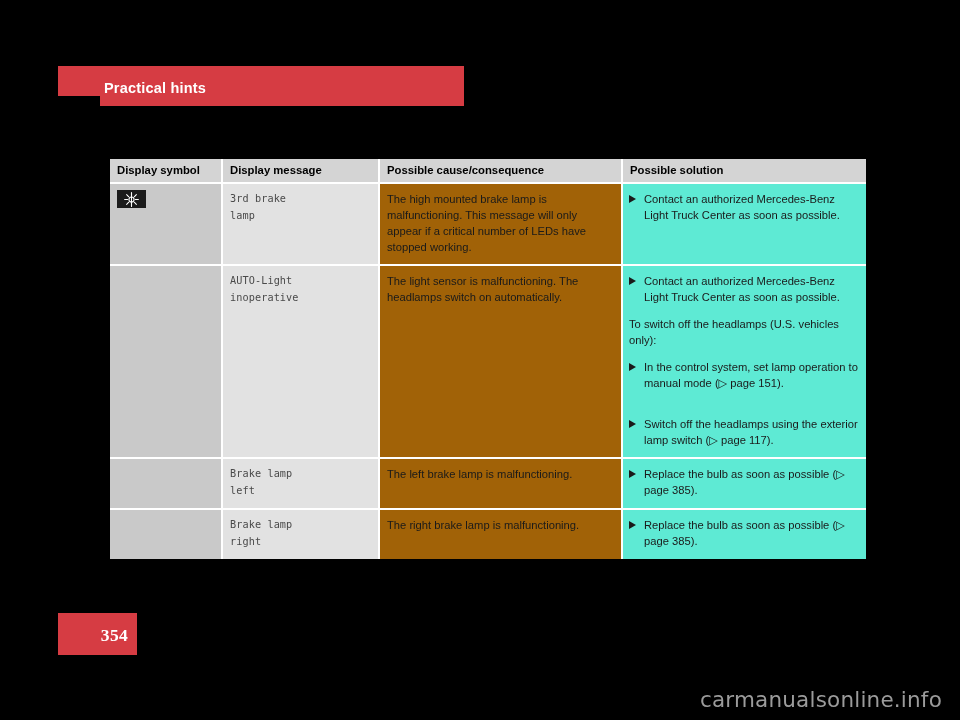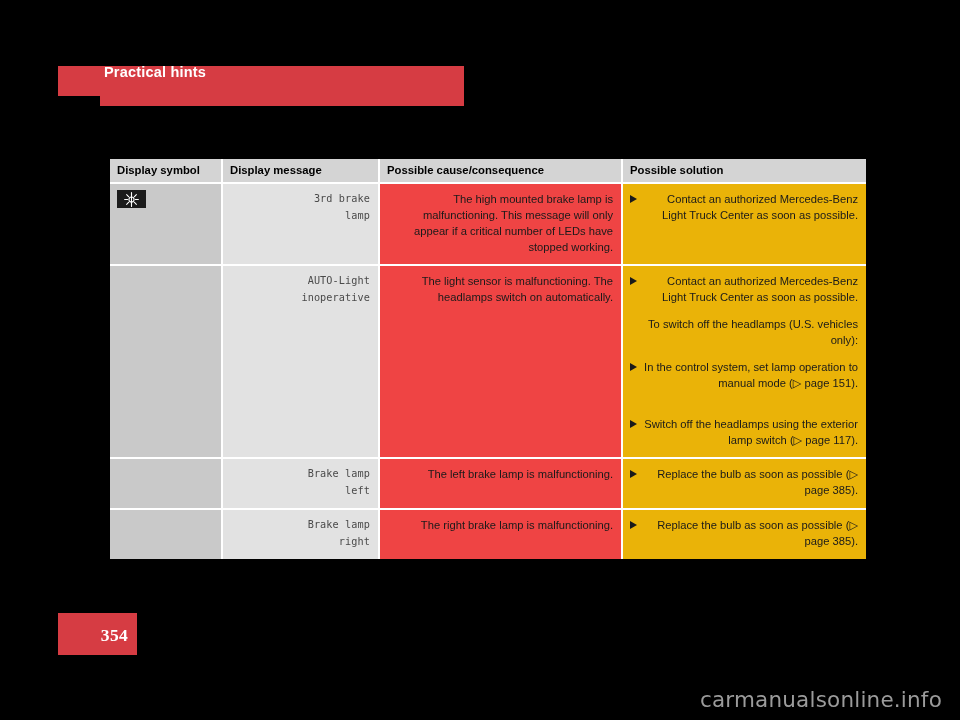--- a/index.html
+++ b/index.html
@@ -29,21 +29,21 @@
     position: absolute;
     left: 58px;
     top: 96px;
     width: 42px;
     height: 12px;
     background: #000000;
   }
   .chapter-title {
     position: absolute;
     left: 104px;
-    top: 64px;
+    top: 80px;
     color: #ffffff;
     font-size: 14.5px;
     font-weight: bold;
     letter-spacing: 0.2px;
     white-space: nowrap;
   }
 
   
   .table-wrap {
     position: absolute;
@@ -79,29 +79,28 @@
 
   
   tbody td {
     vertical-align: top;
     padding: 7px 8px 9px 7px;
     font-size: 11.2px;
     line-height: 1.43;
     color: #1a1a1a;
     border-right: 2px solid #ffffff;
     border-bottom: 2px solid #ffffff;
-    text-align: right;
   }
   tbody td:last-child { border-right: none; }
   tbody tr:last-child td { border-bottom: none; }
 
   td.col-sym   { background: #c9c9c9; padding-left: 7px; padding-top: 6px; }
   td.col-msg   { background: #e2e2e2; }
-  td.col-cause { background: #ef4444; }
-  td.col-sol   { background: #eab308; padding-left: 6px; }
+  td.col-cause { background: #a16207; }
+  td.col-sol   { background: #5eead4; padding-left: 6px; }
 
   
   .mono {
     font-family: "DejaVu Sans Mono", "Liberation Mono", monospace;
     font-size: 10.2px;
     line-height: 1.62;
     color: #4a4a4a;
     letter-spacing: 0.1px;
   }
 

